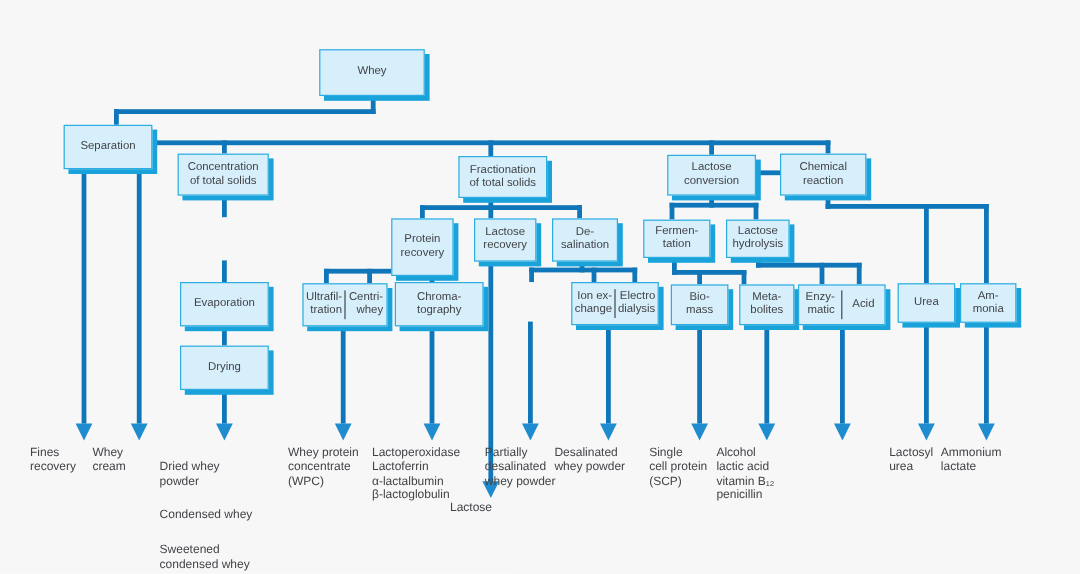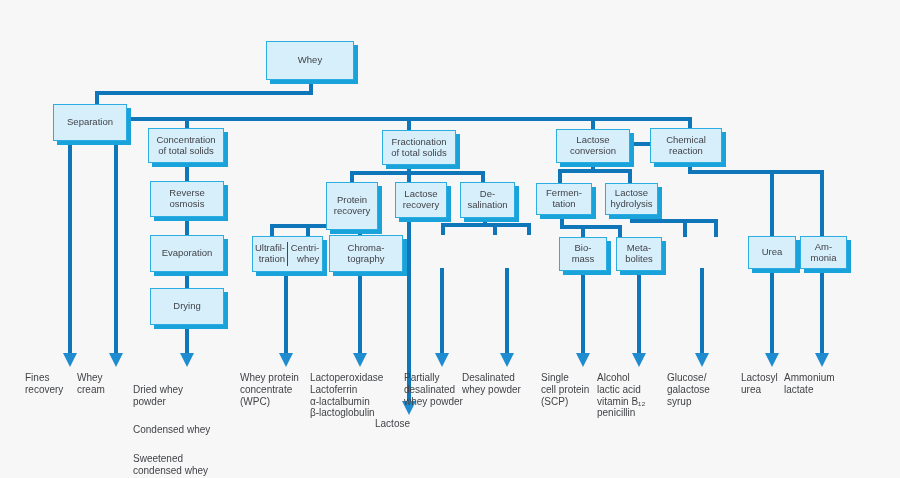--- a/index.html
+++ b/index.html
@@ -116,22 +116,20 @@
   <div class="box" style="left:266px;top:41px;width:88px;height:39px">Whey</div>
   <div class="box" style="left:53px;top:104px;width:74px;height:37px">Separation</div>
   <div class="box" style="left:148px;top:128px;width:76px;height:35px">Concentration
 of total solids</div>
   <div class="box" style="left:382px;top:130px;width:74px;height:35px">Fractionation
 of total solids</div>
   <div class="box" style="left:556px;top:129px;width:74px;height:34px">Lactose
 conversion</div>
   <div class="box" style="left:650px;top:128px;width:72px;height:35px">Chemical
 reaction</div>
-  <div class="box" style="left:150px;top:181px;width:74px;height:36px">Reverse
-osmosis</div>
   <div class="box" style="left:326px;top:182px;width:52px;height:48px">Protein
 recovery</div>
   <div class="box" style="left:395px;top:182px;width:52px;height:36px">Lactose
 recovery</div>
   <div class="box" style="left:460px;top:182px;width:55px;height:36px">De-
 salination</div>
   <div class="box" style="left:536px;top:183px;width:56px;height:32px">Fermen-
 tation</div>
   <div class="box" style="left:605px;top:183px;width:53px;height:32px">Lactose
 hydrolysis</div>
@@ -141,26 +139,39 @@
     <span class="cell">Ultrafil-
 tration</span>
     <span class="divider"></span>
     <span class="cell">Centri-
 whey</span>
   </div>
 
   <div class="box" style="left:329px;top:235px;width:74px;height:37px">Chroma-
 tography</div>
 
+  <div class="box split" style="left:476px;top:235px;width:73px;height:36px">
+    <span class="cell">Ion ex-
+change</span>
+    <span class="divider"></span>
+    <span class="cell">Electro
+dialysis</span>
+  </div>
 
   <div class="box" style="left:559px;top:237px;width:48px;height:34px">Bio-
 mass</div>
   <div class="box" style="left:616px;top:237px;width:46px;height:34px">Meta-
 bolites</div>
 
+  <div class="box split" style="left:665px;top:237px;width:73px;height:34px">
+    <span class="cell">Enzy-
+matic</span>
+    <span class="divider"></span>
+    <span class="cell">Acid</span>
+  </div>
 
   <div class="box" style="left:748px;top:236px;width:48px;height:33px">Urea</div>
   <div class="box" style="left:800px;top:236px;width:47px;height:33px">Am-
 monia</div>
   <div class="box" style="left:150px;top:288px;width:74px;height:37px">Drying</div>
 
   <div class="leaf" style="left:25px;top:372px;width:90px">Fines
 recovery</div>
   <div class="leaf" style="left:77px;top:372px;width:80px">Whey
 cream</div>
@@ -186,21 +197,18 @@
 whey powder</div>
   <div class="leaf" style="left:462px;top:372px;width:90px">Desalinated
 whey powder</div>
   <div class="leaf" style="left:541px;top:372px;width:84px">Single
 cell protein
 (SCP)</div>
   <div class="leaf" style="left:597px;top:372px;width:82px">Alcohol
 lactic acid
 vitamin B₁₂
 penicillin</div>
-  <div class="leaf" style="left:667px;top:372px;width:72px">Glucose/
-galactose
-syrup</div>
   <div class="leaf" style="left:741px;top:372px;width:60px">Lactosyl
 urea</div>
   <div class="leaf" style="left:784px;top:372px;width:80px">Ammonium
 lactate</div>
 
 </div>
 
 </body></html>

